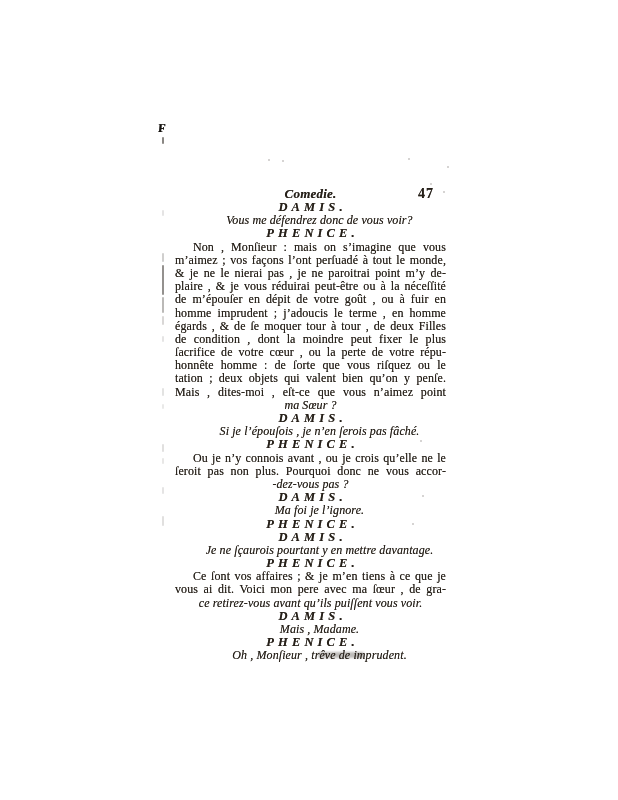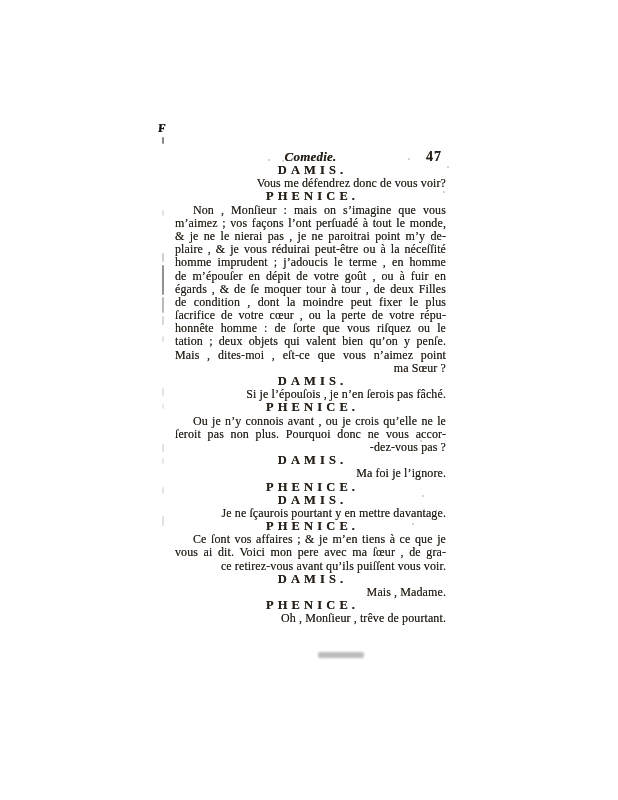--- a/index.html
+++ b/index.html
@@ -5,36 +5,36 @@
   html,body{margin:0;padding:0;background:#ffffff;}
   .page{
     position:relative;width:618px;height:800px;background:#ffffff;overflow:hidden;
     font-family:"Liberation Serif","DejaVu Serif",serif;
   }
   .text-block{
     position:absolute;left:175px;top:149px;width:271px;
     color:#262019;
     text-shadow:0 0 0.4px rgba(38,32,25,0.65);
   }
-  .header{position:relative;height:15px;}
+  .header{position:relative;height:15px;margin-top:37px;}
   .title{
     position:absolute;left:50%;transform:translateX(-50%);top:0;
     font-style:italic;font-weight:bold;font-size:13px;letter-spacing:0.2px;white-space:nowrap;
   }
   .pageno{
-    position:absolute;right:4px;top:0;
+    position:absolute;right:12px;top:0;
     font-weight:bold;font-size:14px;letter-spacing:1px;
   }
   .line{height:13.2px;line-height:13.2px;font-size:12px;letter-spacing:0.1px;white-space:nowrap;}
   .line.open,.line.cont{white-space:normal;text-align:justify;text-align-last:justify;}
   .line.open,.line.open-short{text-indent:18px;}
-  .line.end,.line.open-short{text-align:right;}
+  .line.end,.line.open-short{text-align:center;font-style:italic;}
   .line.speaker{
     text-align:center;font-weight:bold;font-size:12.5px;
-    letter-spacing:0.33em;text-indent:0.33em;white-space:nowrap;
+    letter-spacing:0.33em;text-indent:0.33em;white-space:nowrap;font-style:italic;
   }
   
   .inkblot{
     position:absolute;width:10px;height:16px;color:#15120f;
     font-weight:bold;font-size:12px;line-height:11px;
     transform:skewX(-4deg);text-shadow:0 0 0.6px #15120f;
   }
   .gdash{position:absolute;width:1.6px;background:#2a241e;border-radius:1px;}
   .speck{position:absolute;width:2px;height:2px;border-radius:50%;background:#3a332c;opacity:0.28;}
   .smudge{position:absolute;background:rgba(40,34,28,0.30);filter:blur(1.2px);border-radius:2px;}
@@ -50,22 +50,22 @@
       <span class="pageno">47</span>
     </div>
     <div id="dialogue-lines">
         <div class="line speaker">DAMIS.</div>
         <div class="line open-short">Vous me défendrez donc de vous voir?</div>
         <div class="line speaker">PHENICE.</div>
         <div class="line open">Non , Monſieur : mais on s’imagine que vous</div>
         <div class="line cont">m’aimez ; vos façons l’ont perſuadé à tout le monde,</div>
         <div class="line cont">&amp; je ne le nierai pas , je ne paroitrai point m’y de-</div>
         <div class="line cont">plaire , &amp; je vous réduirai peut-être ou à la néceſſité</div>
+        <div class="line cont">de m’épouſer en dépit de votre goût , ou à fuir en</div>
         <div class="line cont">homme imprudent ; j’adoucis le terme , en homme</div>
-        <div class="line cont">de m’épouſer en dépit de votre goût , ou à fuir en</div>
         <div class="line cont">égards , &amp; de ſe moquer tour à tour , de deux Filles</div>
         <div class="line cont">de condition , dont la moindre peut fixer le plus</div>
         <div class="line cont">ſacrifice de votre cœur , ou la perte de votre répu-</div>
         <div class="line cont">honnête homme : de ſorte que vous riſquez ou le</div>
         <div class="line cont">tation ; deux objets qui valent bien qu’on y penſe.</div>
         <div class="line cont">Mais , dites-moi , eſt-ce que vous n’aimez point</div>
         <div class="line end">ma Sœur ?</div>
         <div class="line speaker">DAMIS.</div>
         <div class="line open-short">Si je l’épouſois , je n’en ſerois pas fâché.</div>
         <div class="line speaker">PHENICE.</div>
@@ -77,21 +77,21 @@
         <div class="line speaker">PHENICE.</div>
         <div class="line speaker">DAMIS.</div>
         <div class="line open-short">Je ne ſçaurois pourtant y en mettre davantage.</div>
         <div class="line speaker">PHENICE.</div>
         <div class="line open">Ce ſont vos affaires ; &amp; je m’en tiens à ce que je</div>
         <div class="line cont">vous ai dit.  Voici mon pere avec ma ſœur , de gra-</div>
         <div class="line end">ce retirez-vous avant qu’ils puiſſent vous voir.</div>
         <div class="line speaker">DAMIS.</div>
         <div class="line open-short">Mais , Madame.</div>
         <div class="line speaker">PHENICE.</div>
-        <div class="line open-short">Oh , Monſieur , trêve de pourtant.</div>
+        <div class="line open-short">Oh , Monſieur , trêve de imprudent.</div>
       </div>
   </div>
 
   <div id="artifact-layer">
       <div class="inkblot" style="left: 158px; top: 123px;">F</div>
       <div class="gdash" style="left: 162px; top: 137px; height: 7px; opacity: 0.55;"></div>
       <div class="gdash" style="left: 162px; top: 210px; height: 6px; opacity: 0.12;"></div>
       <div class="gdash" style="left: 162px; top: 253px; height: 9px; opacity: 0.22;"></div>
       <div class="gdash" style="left: 162px; top: 265px; height: 30px; opacity: 0.5;"></div>
       <div class="gdash" style="left: 162px; top: 297px; height: 16px; opacity: 0.32;"></div>

